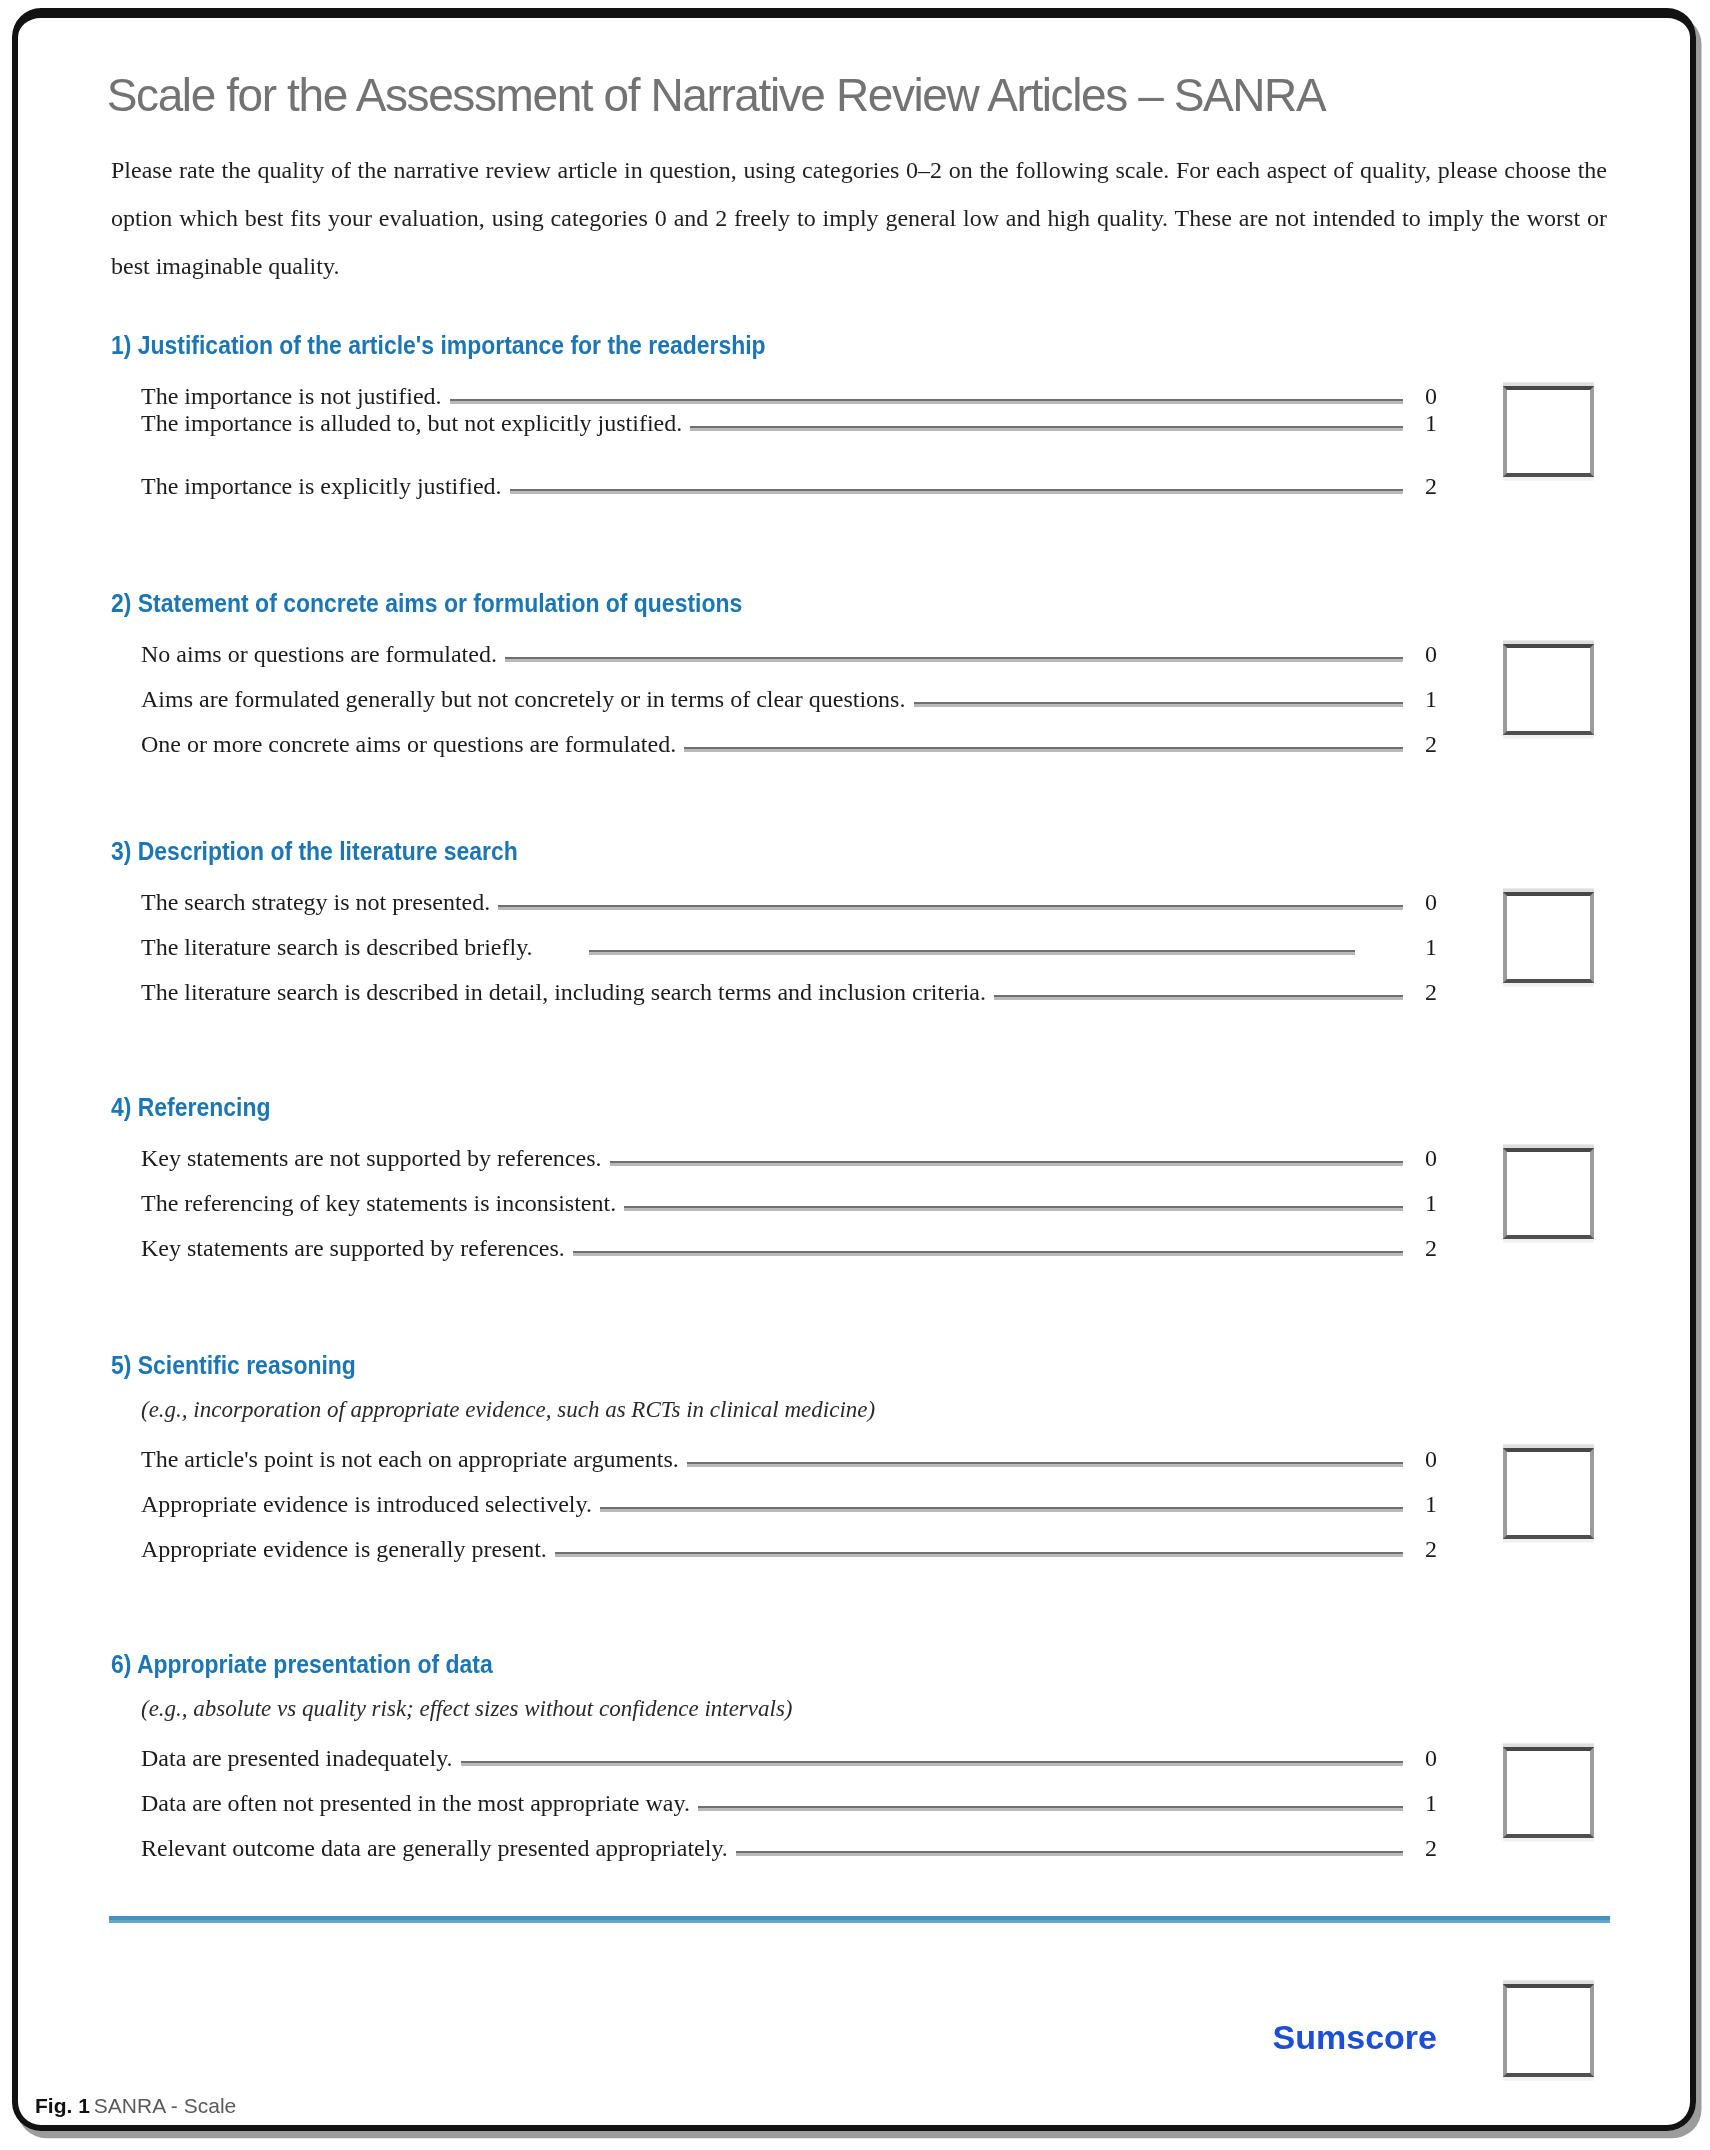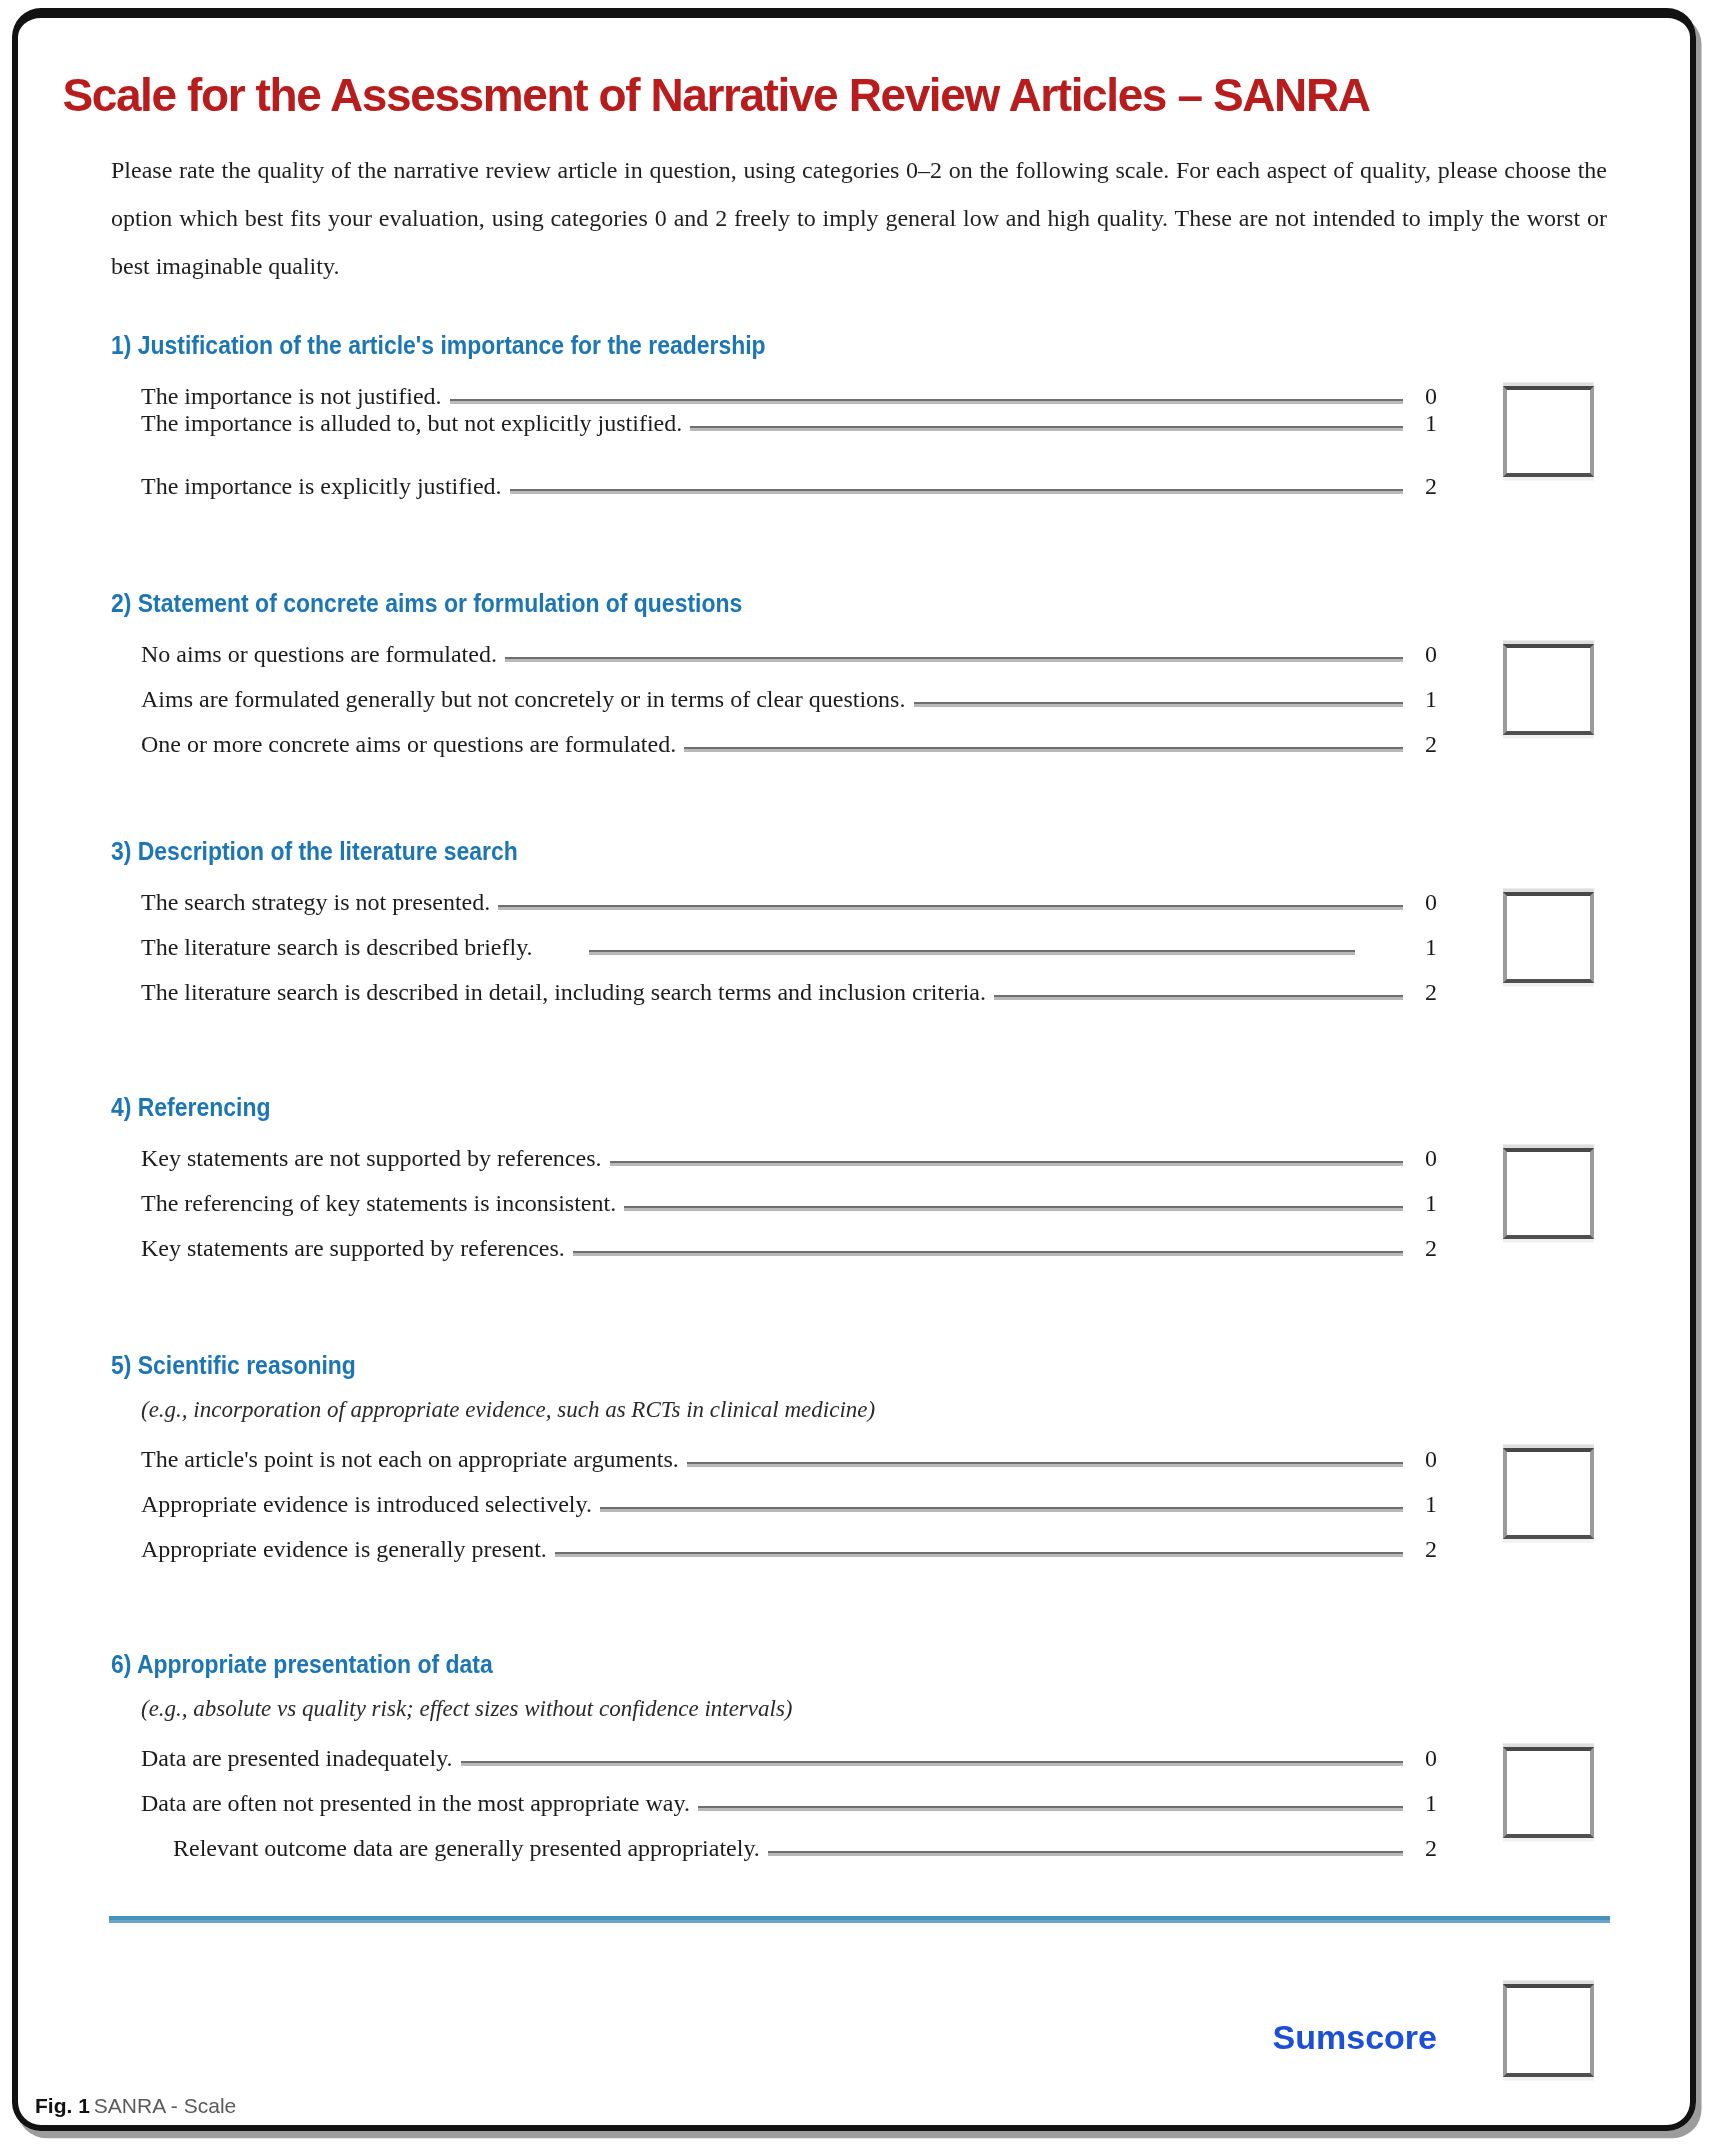--- a/index.html
+++ b/index.html
@@ -5,22 +5,22 @@
   html,body{margin:0;padding:0;background:#ffffff;}
   body{width:1710px;height:2151px;position:relative;overflow:hidden;
        font-family:"Liberation Serif", serif;color:#1c1c1c;}
 
   
   .frame{position:absolute;left:12px;top:8.2px;width:1684px;height:2123px;
          border:6px solid #121212;border-top-width:10px;border-radius:29px;
          box-shadow:5.5px 7.3px 0 #9c9c9c;box-sizing:border-box;pointer-events:none;}
 
   .title{position:absolute;left:0;top:37px;width:1432px;text-align:center;
-         font-family:"Liberation Sans", sans-serif;font-weight:700;
-         font-size:46px;letter-spacing:-1.4px;color:#b91c1c;}
+         font-family:"Liberation Sans", sans-serif;font-weight:400;
+         font-size:46px;letter-spacing:-1.4px;color:#737373;}
 
   .intro{position:absolute;left:111px;top:122px;width:1496px;
          font-size:24px;line-height:48px;text-align:justify;color:#1f1f1f;}
 
   section.q{position:absolute;left:0;width:1710px;height:209px;}
   section.q h2{position:absolute;left:111px;top:0;margin:0;
          font-family:"Liberation Sans", sans-serif;font-weight:700;
          font-size:25.5px;color:#1c76b6;white-space:nowrap;
          transform:scaleX(0.9);transform-origin:left center;}
   .note{position:absolute;left:141px;margin:0;font-style:italic;
@@ -162,21 +162,21 @@
       <div class="opt" style="top: 95px;">
         <span class="olabel">Data are presented inadequately.</span>
         <span class="leader"></span>
         <span class="oval">0</span>
       </div>
       <div class="opt" style="top: 140px;">
         <span class="olabel">Data are often not presented in the most appropriate way.</span>
         <span class="leader"></span>
         <span class="oval">1</span>
       </div>
-      <div class="opt" style="top: 185px; margin-left: 32px;">
+      <div class="opt" style="top: 185px;">
         <span class="olabel">Relevant outcome data are generally presented appropriately.</span>
         <span class="leader"></span>
         <span class="oval">2</span>
       </div>
       <div class="checkbox" style="top: 97px;"></div>
     </section>
   </div>
 
 <div class="divider"></div>
 

